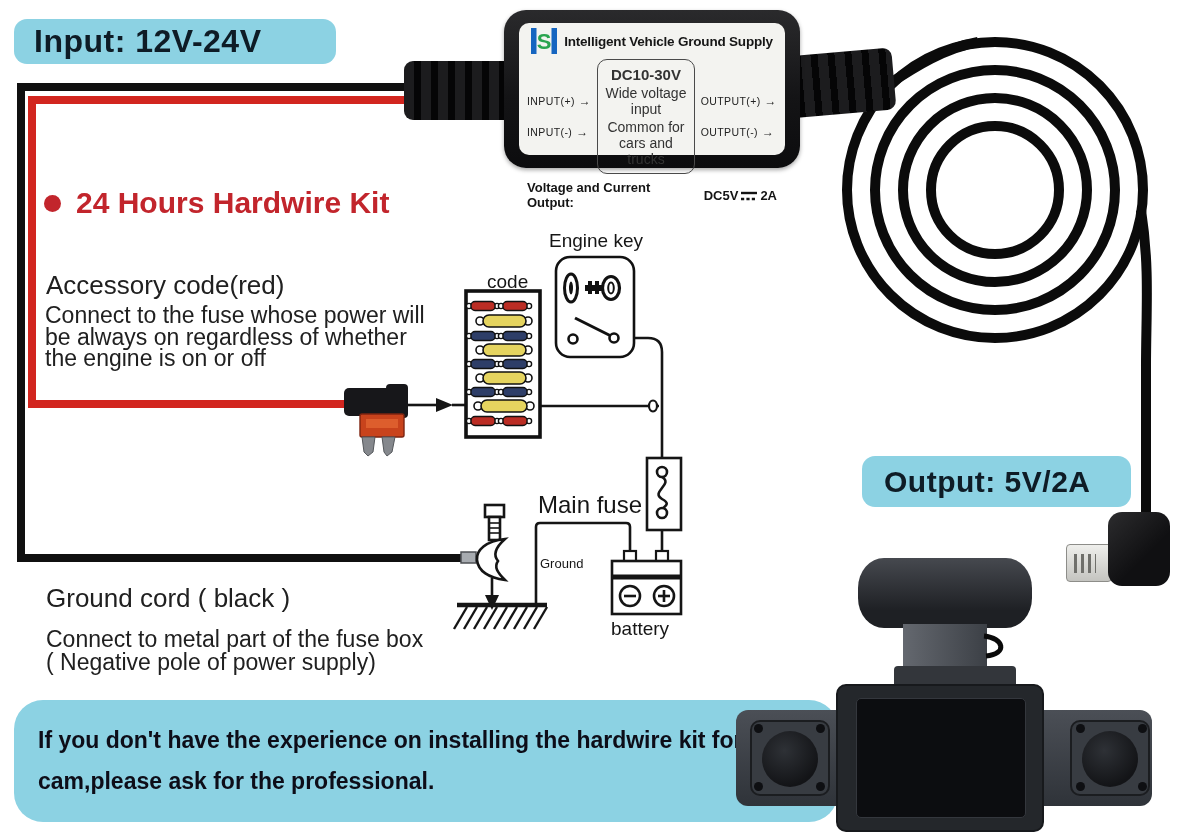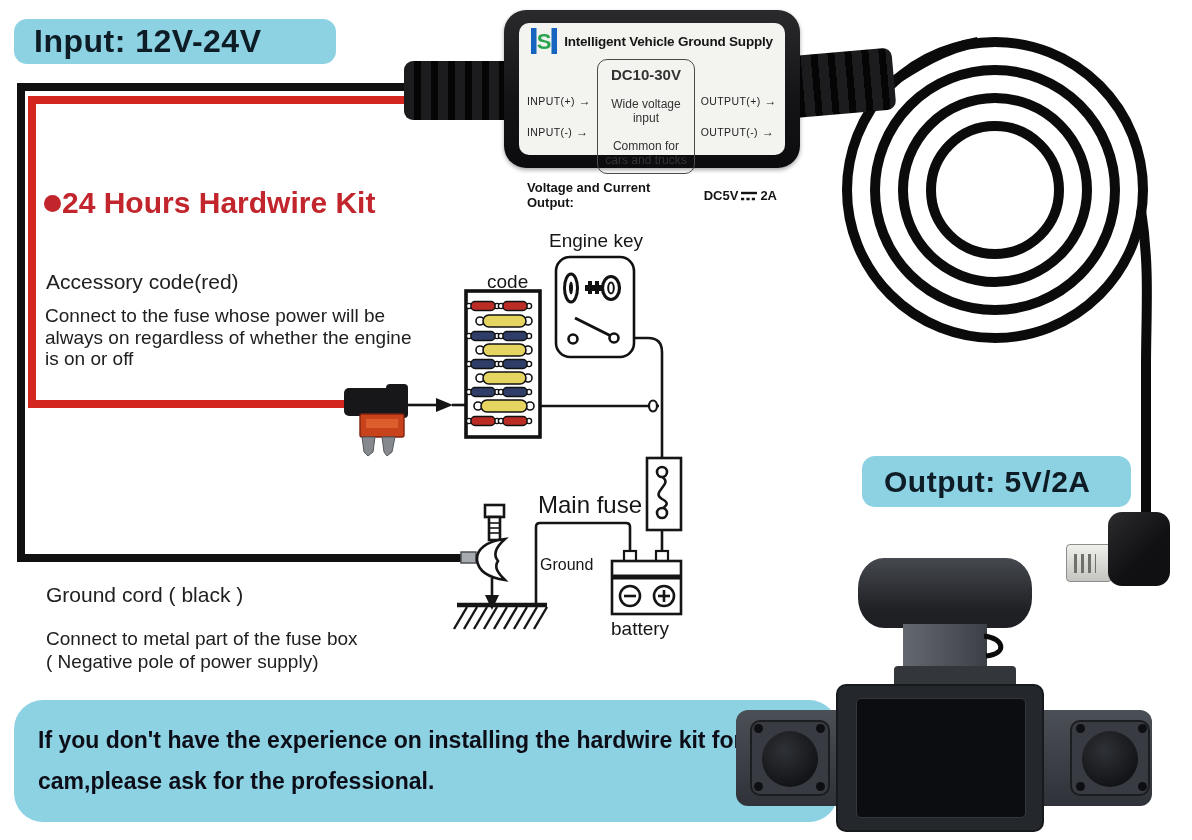--- a/index.html
+++ b/index.html
@@ -12,37 +12,37 @@
 
   
   .badge{
     position:absolute;background:#8cd2e3;border-radius:13px;color:#0e1c26;
     display:flex;align-items:center;font-weight:600;letter-spacing:.5px;
   }
   #input-badge{left:14px;top:19px;width:302px;height:45px;font-size:32px;padding-left:20px;}
   #output-badge{left:862px;top:456px;width:247px;height:51px;font-size:30px;padding-left:22px;}
 
   
-  #kit-title{left:44px;top:186px;display:flex;align-items:center;gap:1px;color:#c2252c;font-size:30px;font-weight:600;}
+  #kit-title{left:44px;top:186px;display:flex;align-items:center;gap:15px;color:#c2252c;font-size:30px;font-weight:600;}
   .bullet{width:17px;height:17px;border-radius:50%;background:#c2252c;display:inline-block;}
 
   
-  .h-sub{font-size:21px;color:#202020;}
-  .body-txt{font-size:19px;line-height:21.5px;color:#202020;}
+  .h-sub{font-size:26px;color:#202020;}
+  .body-txt{font-size:23px;line-height:21.5px;color:#202020;}
   #accessory-title{left:46px;top:270px;}
   #accessory-desc{left:45px;top:305px;width:380px;}
   #ground-title{left:46px;top:583px;}
   #ground-desc{left:46px;top:628px;line-height:22.5px;}
 
   
   .dlabel{position:absolute;color:#161616;}
   #label-fuse{left:487px;top:271px;font-size:19px;}
   #label-engine-key{left:549px;top:230px;font-size:19px;}
   #label-main-fuse{left:538px;top:491px;font-size:24px;}
-  #label-ground{left:540px;top:556px;font-size:16px;}
+  #label-ground{left:540px;top:556px;font-size:13px;}
   #label-battery{left:611px;top:618px;font-size:19px;}
 
   
   #notice-box{
     left:14px;top:700px;width:824px;height:122px;background:#8cd2e3;border-radius:29px;
     padding:20px 24px;box-sizing:border-box;font-size:23px;font-weight:600;line-height:41px;color:#0d0d18;
   }
 
   
   #device{left:504px;top:10px;width:296px;height:158px;border-radius:22px;
@@ -54,21 +54,21 @@
   .device-label{position:absolute;left:15px;top:13px;right:15px;bottom:13px;background:#f3f3f0;border-radius:10px;
     padding:5px 8px;box-sizing:border-box;}
   .device-head{display:flex;align-items:center;justify-content:center;gap:7px;}
   .device-title{font-size:13.5px;font-weight:700;letter-spacing:-.2px;color:#161616;}
   .device-grid{display:flex;align-items:center;justify-content:space-between;margin-top:5px;}
   .io-col{display:flex;flex-direction:column;gap:17px;font-size:10.5px;letter-spacing:.4px;color:#222;}
   .io-row{display:flex;align-items:center;gap:4px;white-space:nowrap;}
   .arrow{font-size:12px;}
   .spec-box{width:92px;border:1.5px solid #4a4a4a;border-radius:10px;padding:6px 2px;text-align:center;color:#333;}
   .spec-l1{font-size:15px;font-weight:600;}
-  .spec-l2{font-size:12px;margin-top:14px;}
+  .spec-l2{font-size:14px;margin-top:2px;}
   .device-output-row{display:flex;align-items:center;justify-content:center;gap:3px;margin-top:6px;
     font-size:13px;font-weight:700;color:#141414;}
 
   
   #usb-body{left:1108px;top:512px;width:62px;height:74px;border-radius:14px;
     background:linear-gradient(135deg,#2c2c2e,#101012 60%);}
   #usb-plug{left:1066px;top:544px;width:46px;height:38px;border-radius:4px;border:1px solid #8d8d89;
     background:linear-gradient(180deg,#efefec,#c4c4c0);box-sizing:border-box;}
   .plug-ticks{position:absolute;left:7px;top:9px;width:22px;height:19px;
     background:repeating-linear-gradient(90deg,#6f6f6b 0 3px,transparent 3px 7px);}

